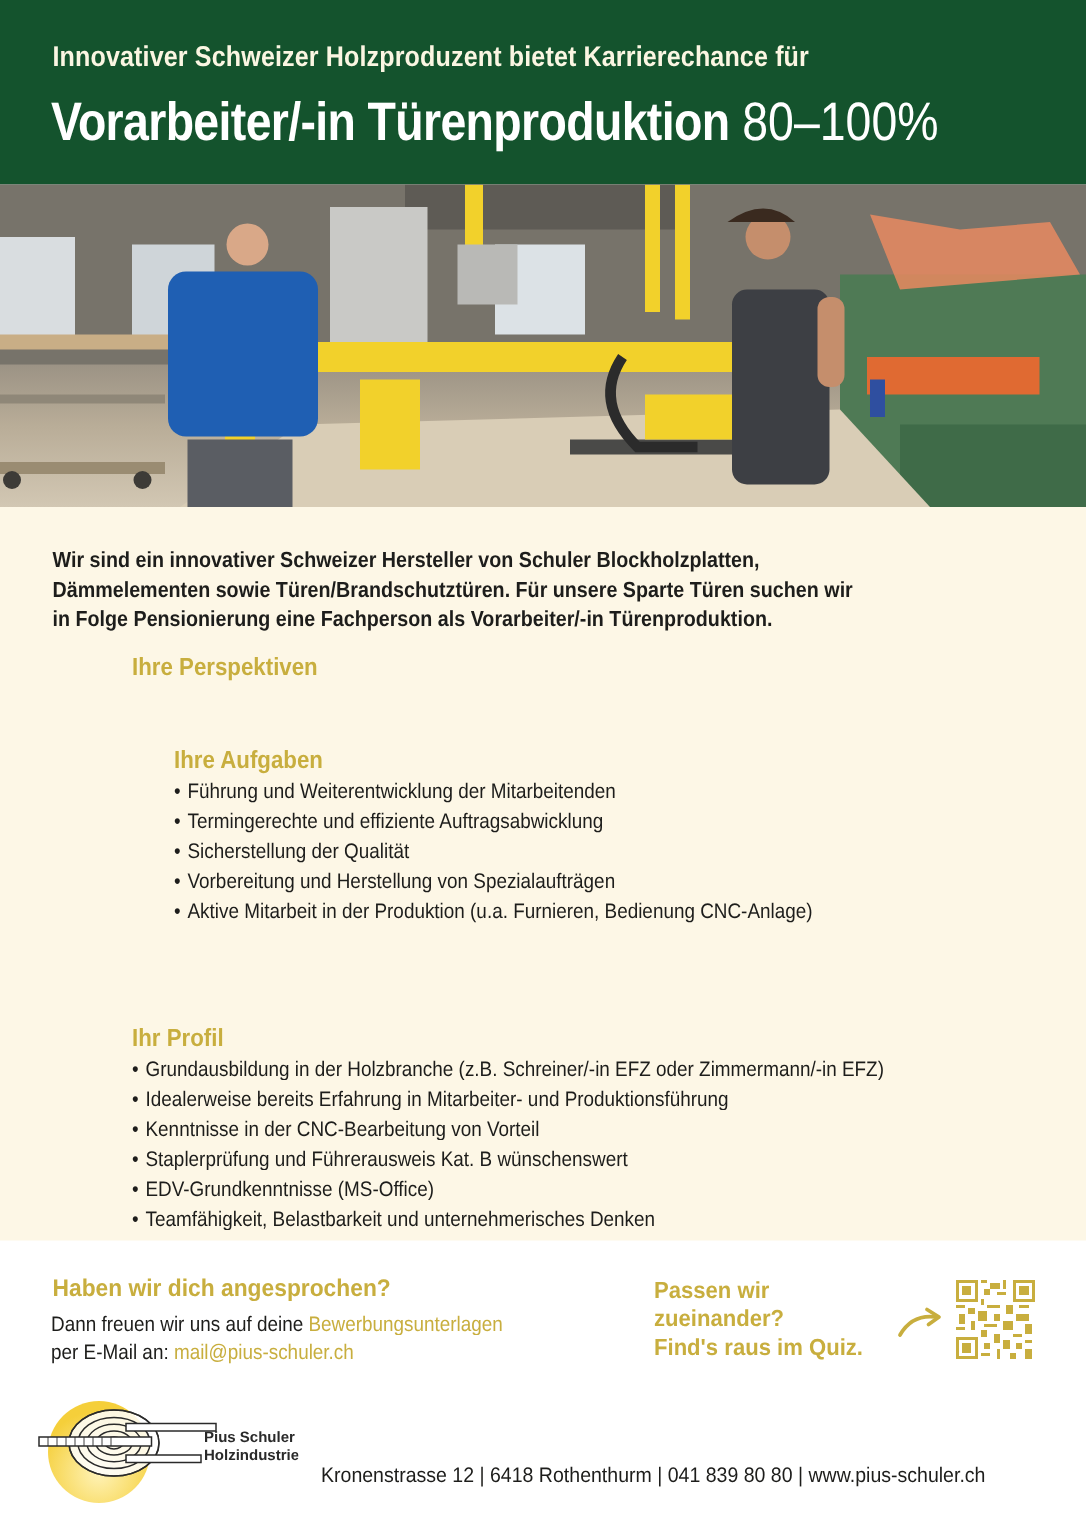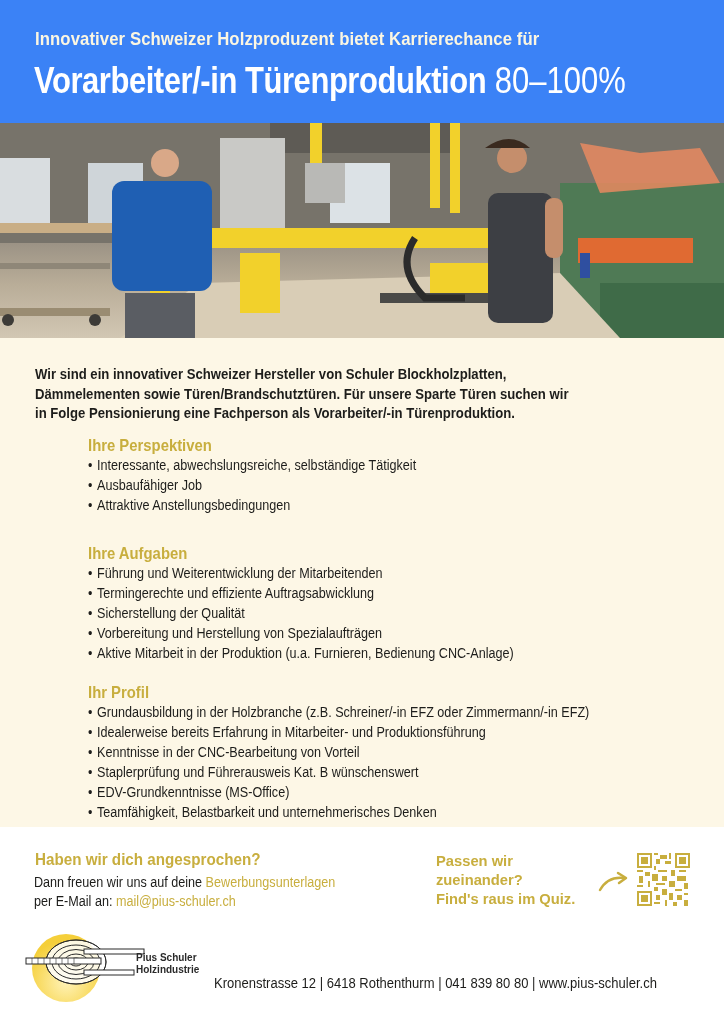--- a/index.html
+++ b/index.html
@@ -3,21 +3,21 @@
 <meta charset="utf-8">
 <style>
   html, body { margin: 0; padding: 0; }
   body {
     width: 724px; height: 1024px; overflow: hidden; position: relative;
     background: #ffffff;
     font-family: "Liberation Sans", sans-serif;
   }
   .banner {
     position: absolute; left: 0; top: 0; width: 724px; height: 123px;
-    background: #3b82f6;
+    background: #14532d;
   }
   .banner .kicker {
     position: absolute; left: 35px; top: 28px;
     font-family: "Liberation Sans", sans-serif; font-weight: bold;
     font-size: 19px; color: #fbf6e2; letter-spacing: 0.1px;
     transform: scaleX(0.88); transform-origin: left center; white-space: nowrap;
   }
   .banner .title {
     position: absolute; left: 34px; top: 60px; white-space: nowrap;
     font-size: 36px; color: #ffffff;
@@ -138,28 +138,23 @@
 <div class="cream"></div>
 
 <div class="intro">
   <div>Wir sind ein innovativer Schweizer Hersteller von Schuler Blockholzplatten,</div>
   <div>Dämmelementen sowie Türen/Brandschutztüren. Für unsere Sparte Türen suchen wir</div>
   <div>in Folge Pensionierung eine Fachperson als Vorarbeiter/-in Türenproduktion.</div>
 </div>
 
 <div class="section" style="top:435px;">
   <h3>Ihre Perspektiven</h3>
-  <ul>
-    <li><span class="dot">•</span><span>Interessante, abwechslungsreiche, selbständige Tätigkeit</span></li>
-    <li><span class="dot">•</span><span>Ausbaufähiger Job</span></li>
-    <li><span class="dot">•</span><span>Attraktive Anstellungsbedingungen</span></li>
-  </ul>
-</div>
-
-<div class="section" style="top:543px;">
+</div>
+
+<div class="section" style="top:497px;margin-left:28px;">
   <h3>Ihre Aufgaben</h3>
   <ul>
     <li><span class="dot">•</span><span>Führung und Weiterentwicklung der Mitarbeitenden</span></li>
     <li><span class="dot">•</span><span>Termingerechte und effiziente Auftragsabwicklung</span></li>
     <li><span class="dot">•</span><span>Sicherstellung der Qualität</span></li>
     <li><span class="dot">•</span><span>Vorbereitung und Herstellung von Spezialaufträgen</span></li>
     <li><span class="dot">•</span><span>Aktive Mitarbeit in der Produktion (u.a. Furnieren, Bedienung CNC-Anlage)</span></li>
   </ul>
 </div>
 

